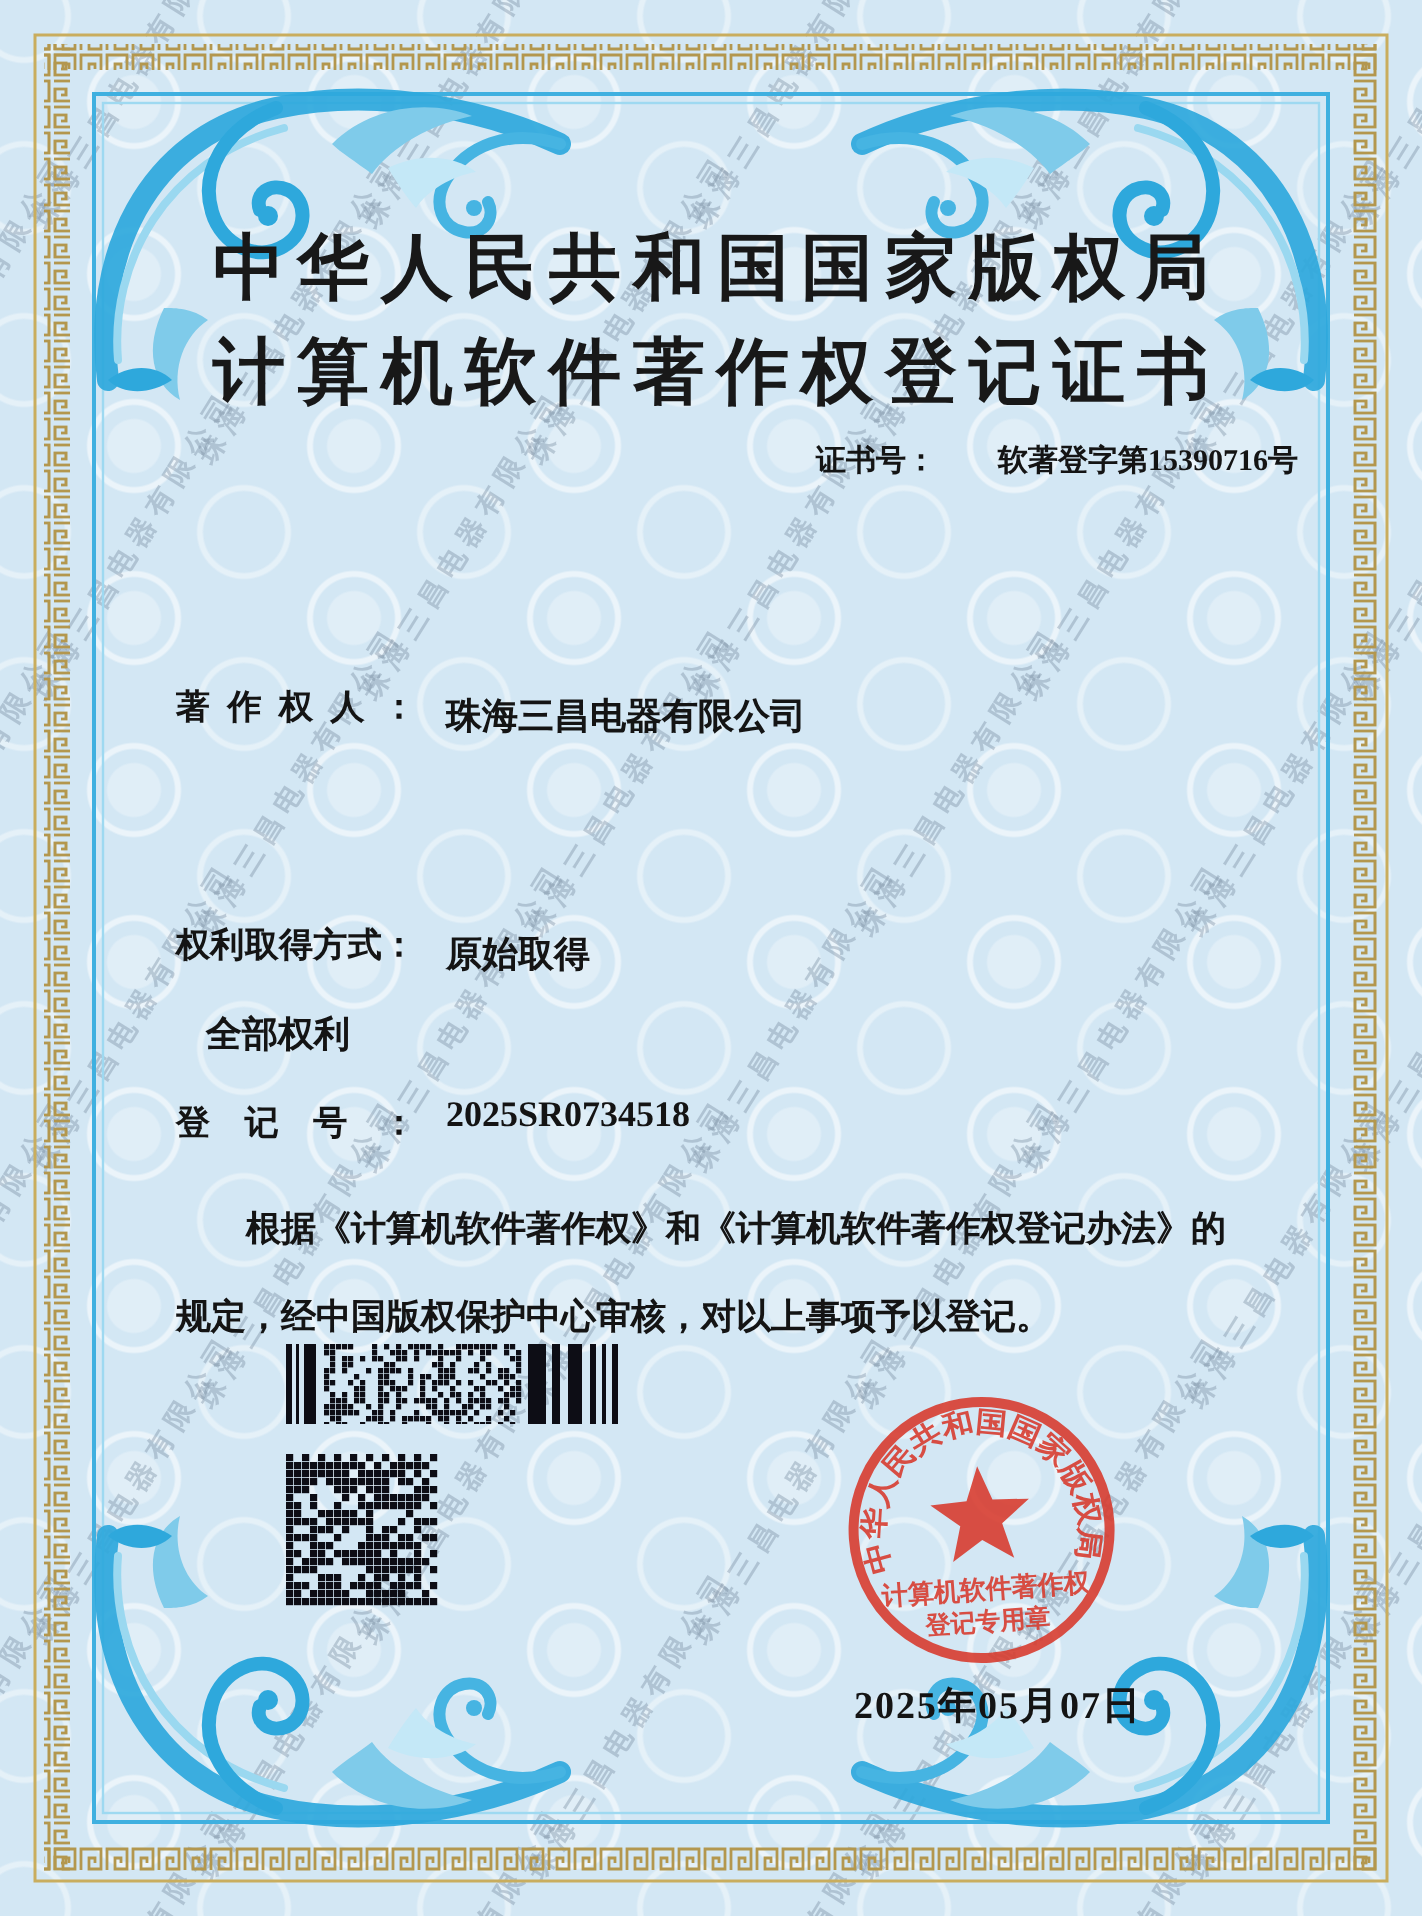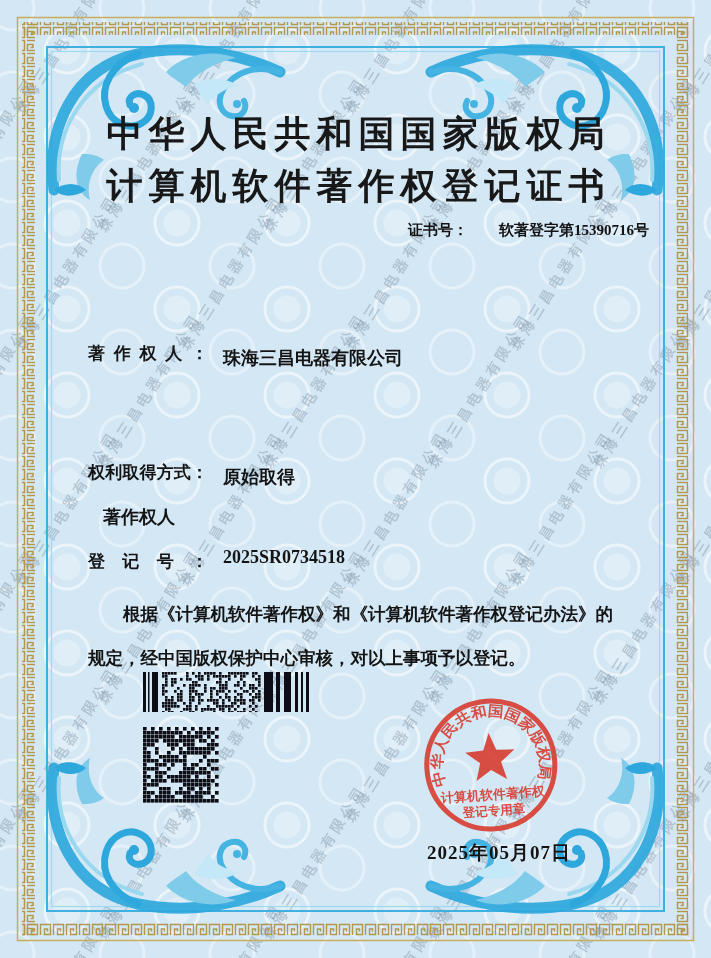--- a/index.html
+++ b/index.html
@@ -172,21 +172,21 @@
       <span class="flabel">著作权人：</span>
       <span class="fvalue">珠海三昌电器有限公司</span>
     </div>
 
     <div class="frow row-acq">
       <span class="flabel">权利取得方式：</span>
       <span class="fvalue">原始取得</span>
     </div>
 
     <div class="frow row-scope">
-      <span class="fvalue">著作权人</span>
+      <span class="fvalue">全部权利</span>
     </div>
 
     <div class="frow row-reg">
       <span class="flabel">登记号：</span>
       <span class="fvalue">2025SR0734518</span>
     </div>
 
     <div class="statement">根据《计算机软件著作权》和《计算机软件著作权登记办法》的
 规定，经中国版权保护中心审核，对以上事项予以登记。</div>
 

